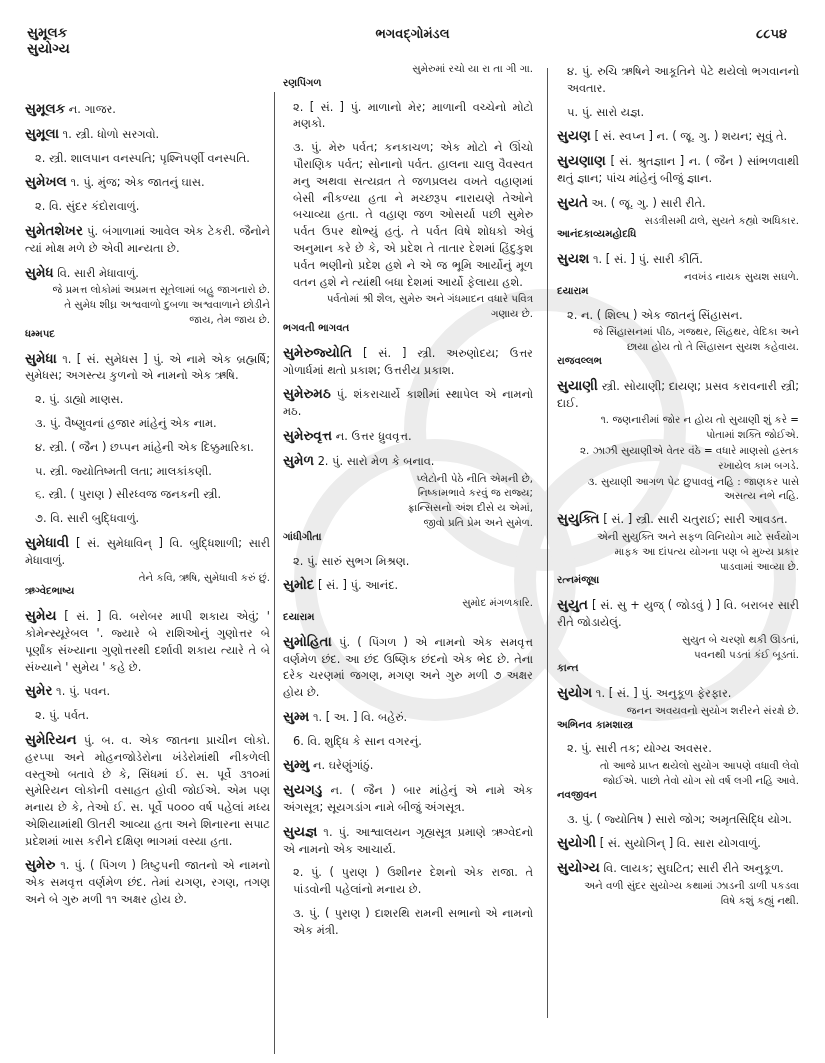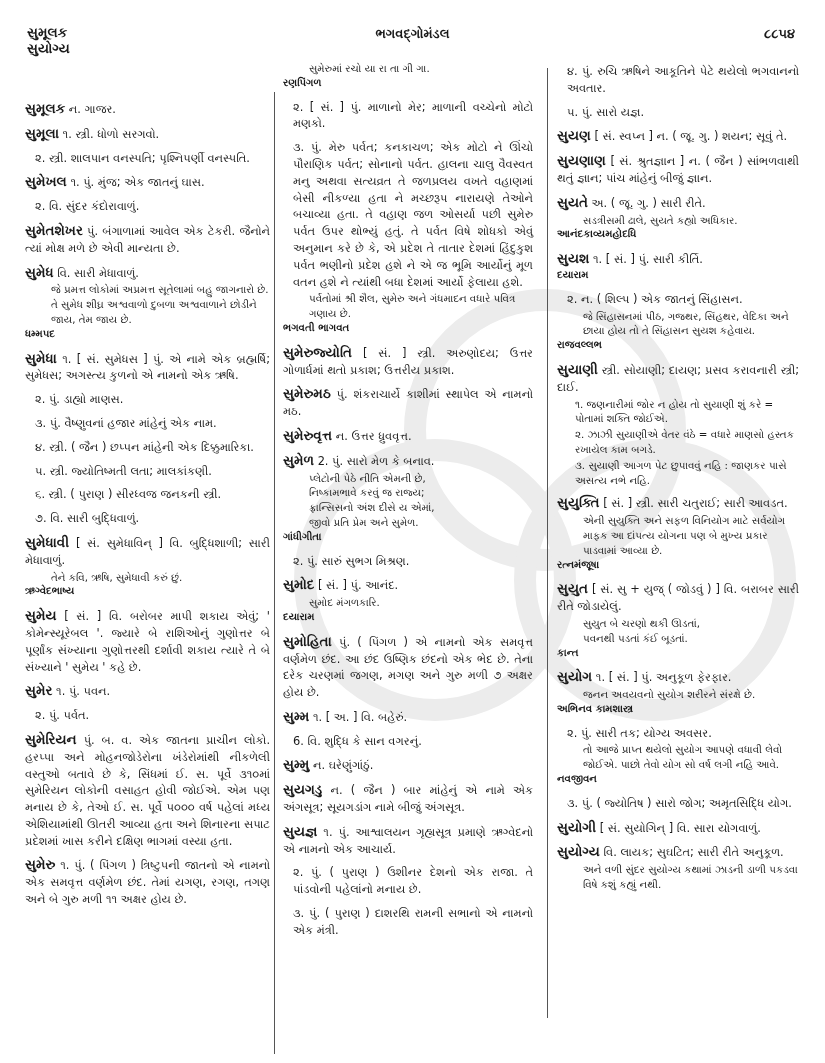--- a/index.html
+++ b/index.html
@@ -20,39 +20,39 @@
   .guide-words {
     position: absolute; left: 27px; top: 24px;
     font-weight: bold; font-size: 13.5px; line-height: 16px;
   }
   .guide-words div { white-space: nowrap; }
   .title {
     position: absolute; left: 0; width: 825px; top: 26px; text-align: center;
     font-weight: bold; font-size: 13px;
   }
   .page-num {
-    position: absolute; right: 30px; top: 26px; font-weight: bold; font-size: 13px;
+    position: absolute; right: 38px; top: 26px; font-weight: bold; font-size: 13px;
   }
   .col {
     position: absolute; top: 60px; bottom: 0;
     font-size: 11.4px; line-height: 16.8px;
     text-align: justify;
   }
   .col-1 { left: 25px; width: 245px; top: 100px; }
   .col-2 { left: 283px; width: 250px; }
   .col-3 { left: 557px; width: 242px; }
   .rule { position: absolute; width: 1px; background: #555; }
   .rule-1 { left: 274px; top: 92px; height: 962px; }
   .rule-2 { left: 547px; top: 68px; height: 950px; }
   .entry { margin-bottom: 7px; }
   .hw { font-weight: bold; font-size: 13.5px; }
   .sense { padding-left: 10px; margin-top: 3px; }
   .quote {
     font-size: 10.3px; line-height: 14.8px; padding-left: 26px;
-    text-align: left; margin-top: 1px;
+    text-align: right; margin-top: 1px;
   }
   .quote .qline { white-space: normal; }
   .source { text-align: left; font-size: 10.2px; font-weight: bold; margin-top: -1px; }
 </style>
 </head>
 <body>
 
 <svg class="watermark" viewBox="0 0 560 560">
   <g fill="none" stroke="#ececec" stroke-width="22">
     <circle cx="280" cy="180" r="130"></circle>
@@ -230,20 +230,23 @@
       </div>
       <div class="entry">
         <div><span class="hw">સુયતે</span> <span>અ. ( જૂ. ગુ. ) સારી રીતે.</span></div>
         <div class="quote">
           <div class="qline">સડત્રીસમી ઢાલે, સુયતે કહ્યો અધિકાર.</div>
         </div>
         <div class="source">આનંદકાવ્યમહોદધિ</div>
       </div>
       <div class="entry">
         <div><span class="hw">સુયશ</span> <span>૧. [ સં. ] પું. સારી કીર્તિ.</span></div>
+        <div class="quote">
+          <div class="qline">નવખંડ નાયક સુયશ સઘળે.</div>
+        </div>
         <div class="source">દયારામ</div>
       </div>
       <div class="entry">
         <div class="sense">૨. ન. ( શિલ્પ ) એક જાતનું સિંહાસન.</div>
         <div class="quote">
           <div class="qline">જે સિંહાસનમાં પીઠ, ગજથર, સિંહથર, વેદિકા અને છાયા હોય તો તે સિંહાસન સુયશ કહેવાય.</div>
         </div>
         <div class="source">રાજવલ્લભ</div>
       </div>
       <div class="entry">

